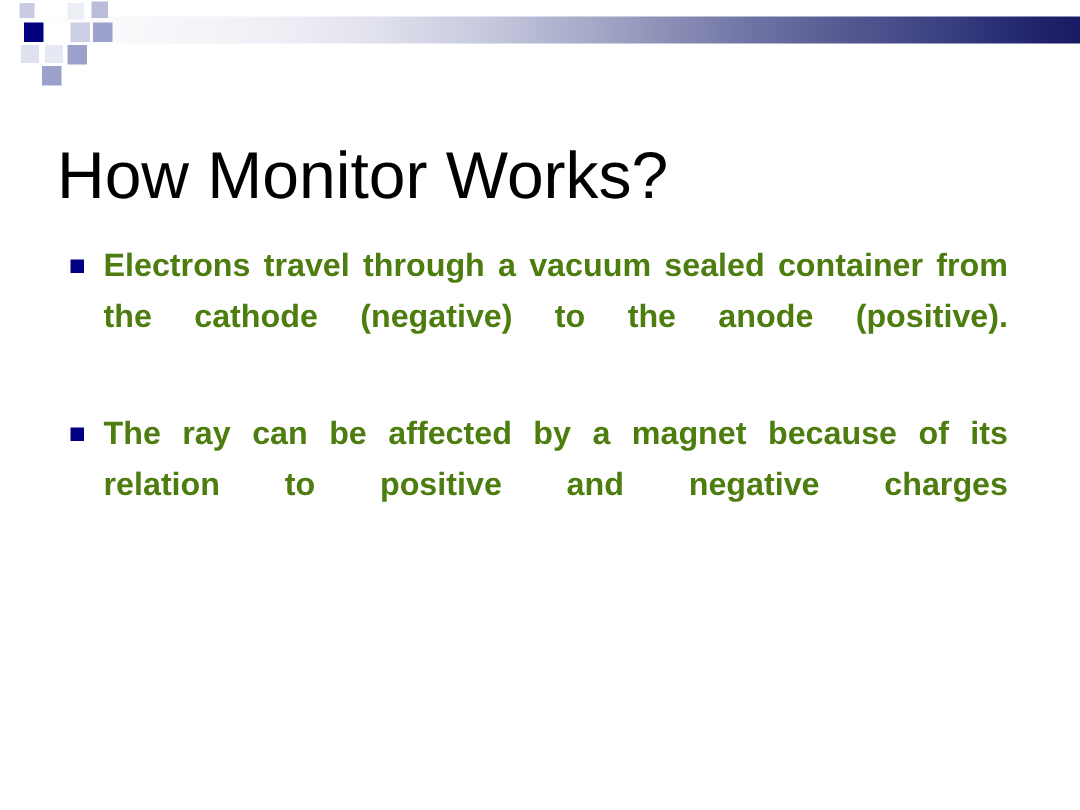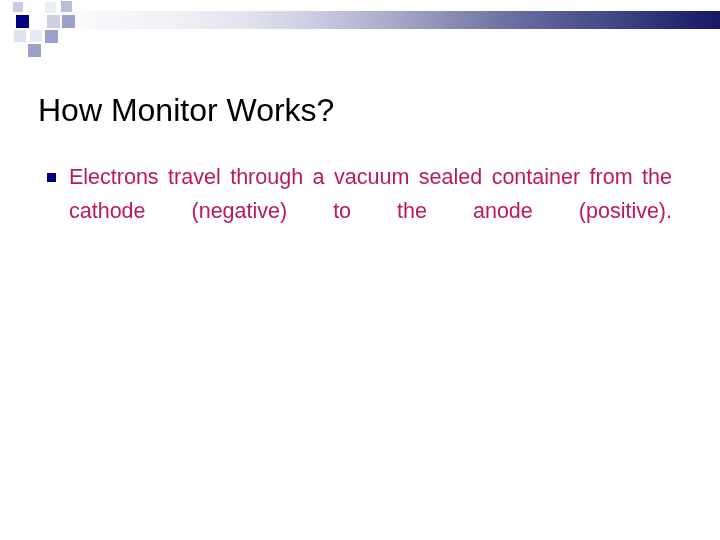--- a/index.html
+++ b/index.html
@@ -63,44 +63,45 @@
   }
 
   
   .title {
     position: absolute;
     left: 38px;
     top: 66px;
     width: 640px;
     height: 56px;
     color: #000000;
-    font-size: 32px;
+    font-size: 44px;
     line-height: 46px;
     font-weight: normal;
     letter-spacing: 0px;
     white-space: nowrap;
   }
 
   
   .body-block {
     position: absolute;
     left: 44px;
     top: 160px;
     width: 628px;
   }
 
   .bullet-row {
     position: relative;
     padding-left: 25px;
     margin-bottom: 10px;
-    color: #be185d;
+    color: #4d7c0f;
     font-size: 21.5px;
     line-height: 34px;
     text-align: justify;
     text-justify: inter-word;
+    font-weight: bold;
   }
   .bullet-row:last-child {
     margin-bottom: 0;
   }
 
   .bullet-marker {
     position: absolute;
     left: 3px;
     top: 13px;
     width: 9px;
@@ -144,16 +145,20 @@
   <h1 class="title">How Monitor Works?</h1>
 
   <div class="body-block">
 
     <div class="bullet-row">
       <span class="bullet-marker" style="background: rgb(0, 0, 128);"></span>
       <span class="bullet-text">Electrons travel through a vacuum sealed container from the cathode (negative) to the anode (positive).</span>
     </div>
 
 
+    <div class="bullet-row">
+      <span class="bullet-marker" style="background: rgb(0, 0, 128);"></span>
+      <span class="bullet-text">The ray can be affected by a magnet because of its relation to positive and negative charges</span>
+    </div>
 
   </div>
 
 </div>
 
 </body></html>

